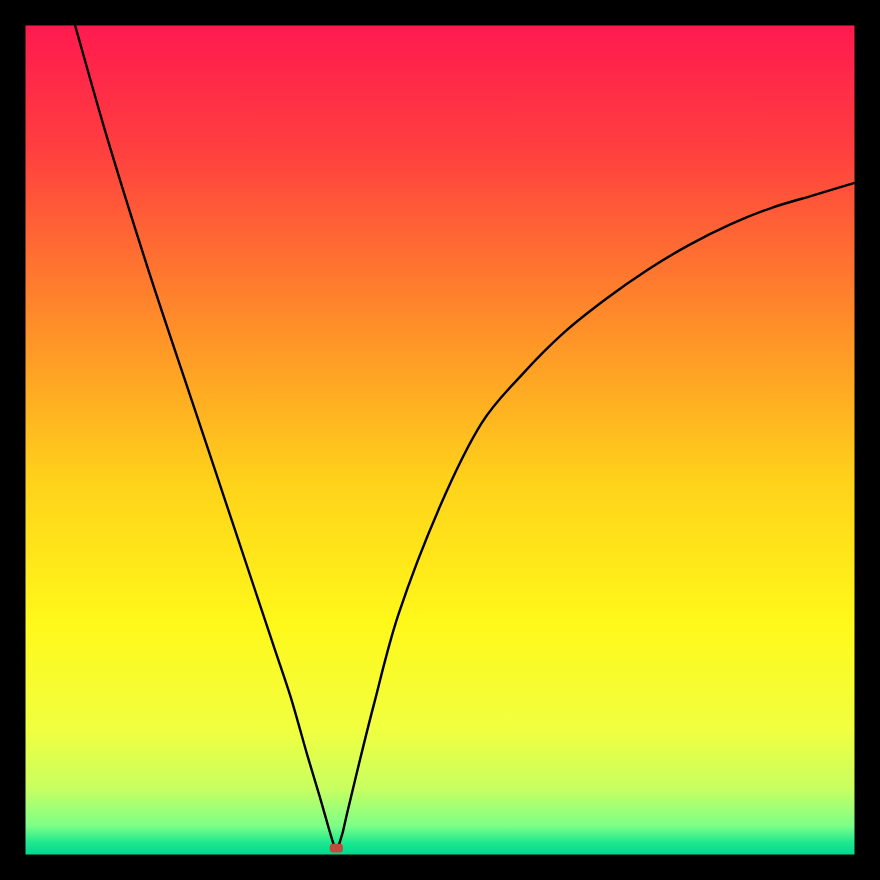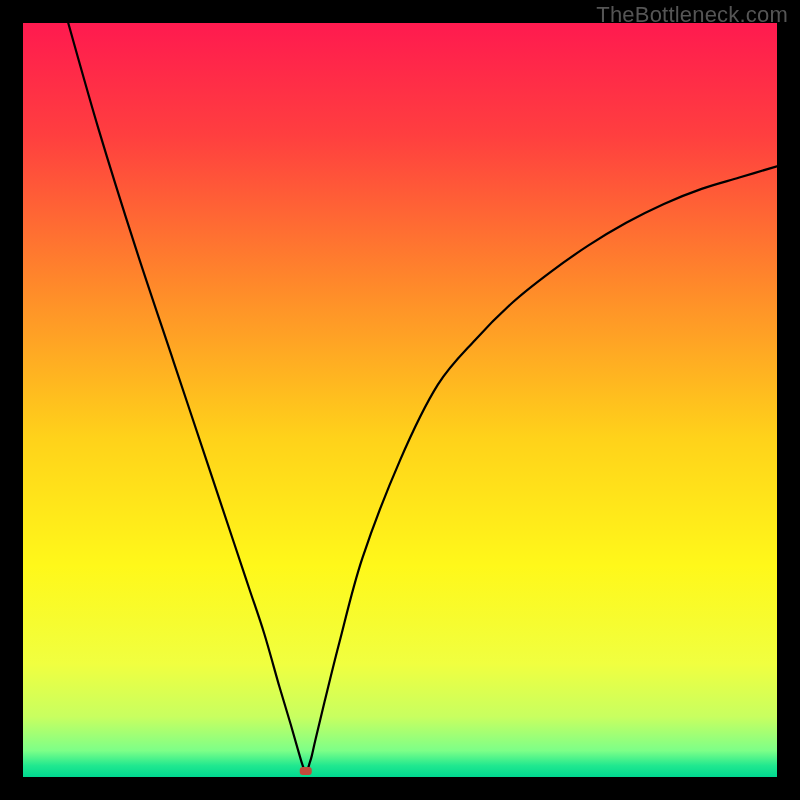--- a/index.html
+++ b/index.html
@@ -52,14 +52,13 @@
             <stop offset="96.5%" stop-color="#7dff88"></stop>
             <stop offset="98.5%" stop-color="#20e88f"></stop>
             <stop offset="100%" stop-color="#00d890"></stop>
           </linearGradient>
       </defs>
       <rect id="bg-rect" x="0" y="0" width="754" height="754" fill="url(#bg-grad)"></rect>
       <path id="curve-path" fill="none" stroke="#000" stroke-width="2.2" stroke-linecap="round" stroke-linejoin="round" d="M 45.239999999999995 0 C 50.065599999999996 16.88960000000001, 64.5424 69.36800000000005, 75.4 105.56000000000006 C 86.25760000000001 141.75200000000007, 101.03599999999999 188.80160000000006, 113.1 226.20000000000005 C 125.164 263.5984, 138.73600000000002 303.10799999999995, 150.8 339.29999999999995 C 162.864 375.49199999999996, 178.84879999999998 423.4464, 188.5 452.4 C 198.15120000000002 481.3536, 205.08800000000002 502.164, 211.12000000000003 520.26 C 217.15200000000004 538.356, 221.37439999999998 551.0232, 226.2 565.5 C 231.0256 579.9768, 236.4544 595.0568000000001, 241.28 610.74 C 246.1056 626.4232, 252.13760000000002 649.0432, 256.36 663.52 C 260.5824 677.9968, 264.65399999999994 690.9656, 267.66999999999996 701.22 C 270.686 711.4744000000001, 273.4004 721.33672, 275.21 727.61 C 277.01959999999997 733.88328, 278.01488 737.412, 278.98 740.428 C 279.94512000000003 743.444, 280.6388 745.4948800000001, 281.242 746.46 C 281.84520000000003 747.42512, 282.1468 746.70128, 282.75 746.46 C 283.3532 746.2187200000001, 284.4087999999999 745.91712, 285.01199999999994 744.952 C 285.61519999999996 743.98688, 285.91679999999997 742.35824, 286.52 740.428 C 287.1232 738.49776, 287.81687999999997 736.7484800000001, 288.782 732.888 C 289.74712 729.02752, 290.50111999999996 724.9860799999999, 292.55199999999996 716.3 C 294.60287999999997 707.61392, 297.73952 694.2832, 301.6 678.6 C 305.46048 662.9168000000001, 310.648 641.2016, 316.68 618.28 C 322.712 595.3584, 329.6488 564.2936000000001, 339.3 535.34 C 348.95120000000003 506.38640000000004, 364.936 465.0672, 377 437.32 C 389.064 409.5728, 402.636 381.22239999999994, 414.70000000000005 361.91999999999996 C 426.76400000000007 342.6176, 440.33599999999996 329.9504, 452.4 316.68 C 464.464 303.4096, 478.036 289.8376, 490.1 278.98 C 502.16400000000004 268.1224, 515.736 257.868, 527.8 248.82 C 539.8639999999999 239.772, 553.436 230.27160000000006, 565.5 222.43000000000006 C 577.564 214.58840000000006, 591.1360000000001 206.44520000000006, 603.2 199.81000000000006 C 615.264 193.17480000000006, 628.836 186.38880000000006, 640.9 180.96000000000004 C 652.9639999999999 175.5312, 666.5360000000001 170.10240000000002, 678.6 165.88 C 690.664 161.65759999999997, 704.236 158.18919999999994, 716.3 154.56999999999994 C 728.3639999999999 150.95079999999993, 747.968 145.06959999999998, 754 143.26"></path>
       <rect id="marker-rect" width="12" height="8" rx="3" ry="3" fill="#c24a3a" x="276.75" y="743.968"></rect>
     </svg>
   </div>
-  <div class="watermark">TheBottleneck.com</div>
 </div>
 
 </body></html>

